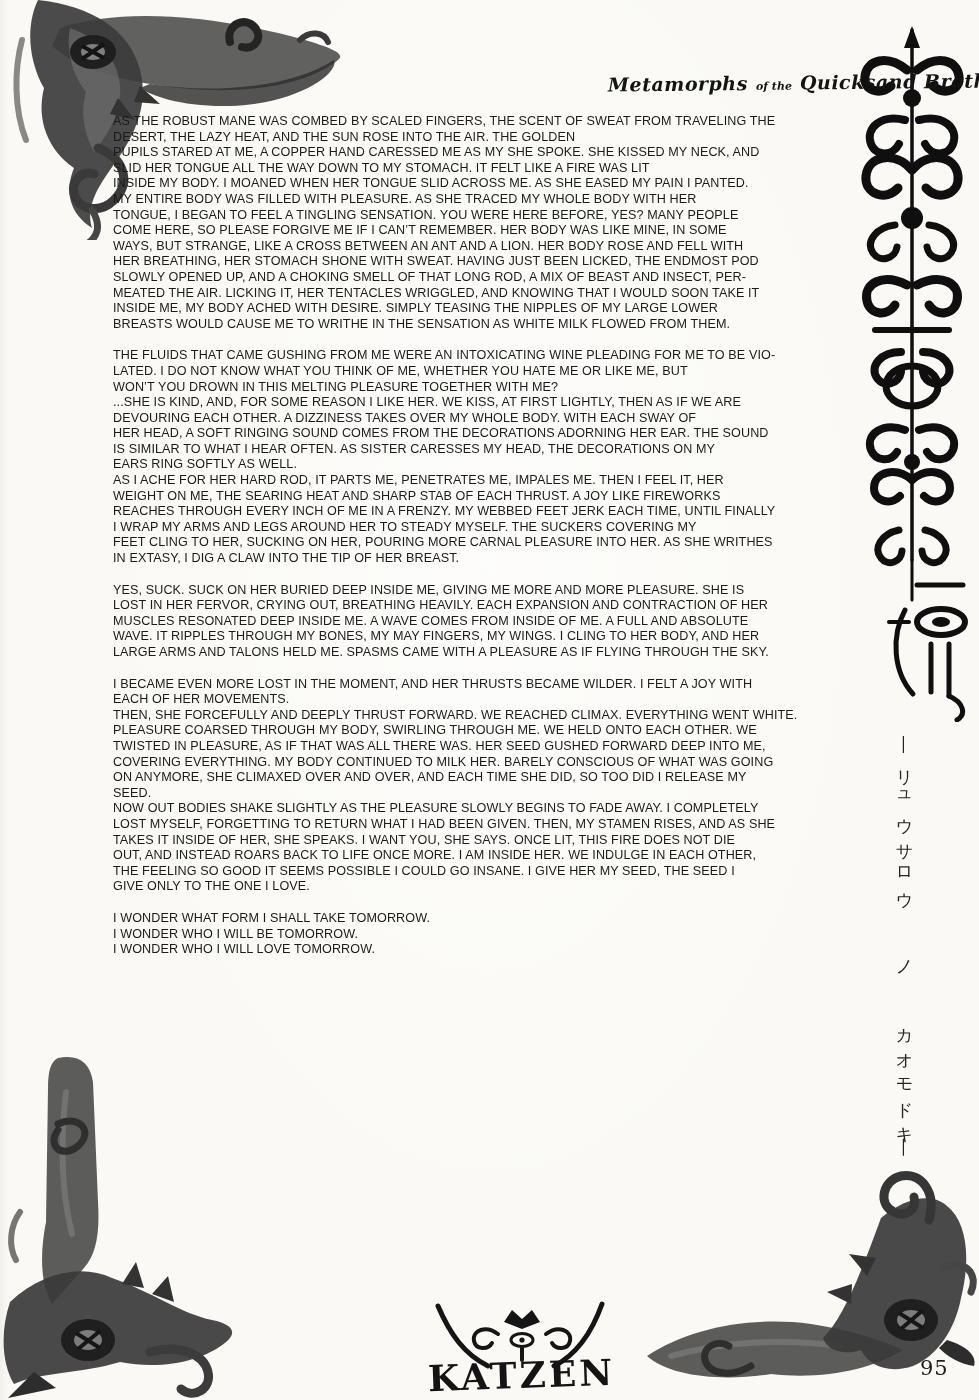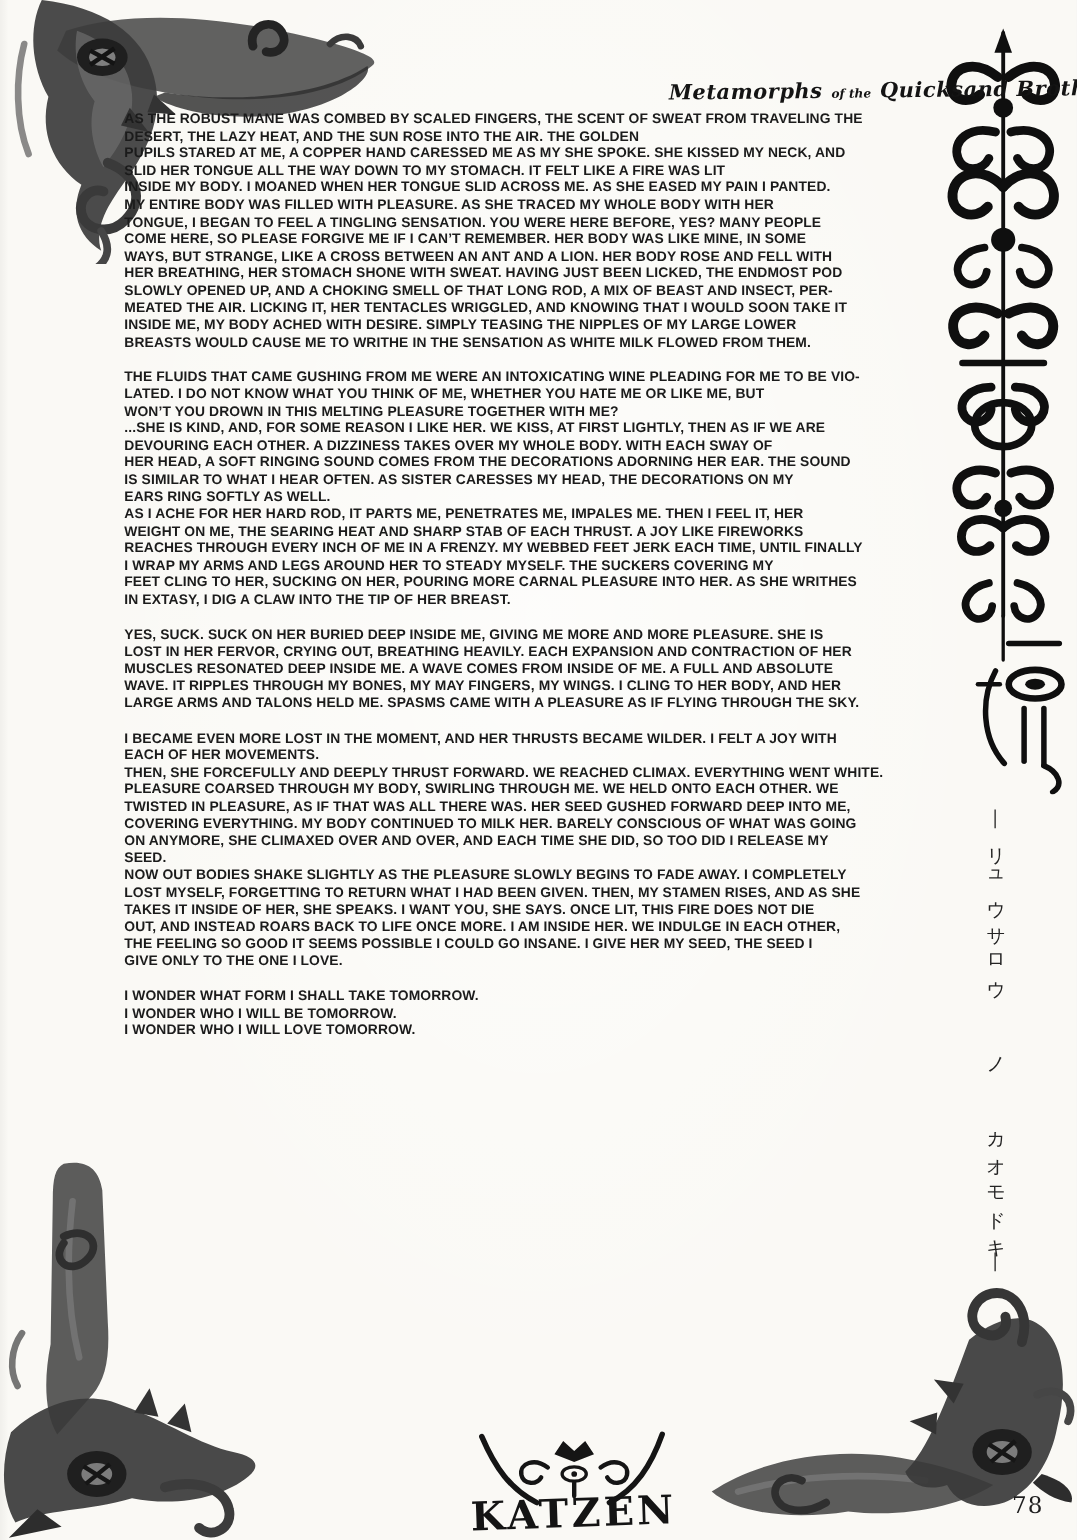--- a/index.html
+++ b/index.html
@@ -30,24 +30,24 @@
     font-family:"DejaVu Serif", serif;
     font-style:italic;
     color:#141414;
     white-space:nowrap;
     transform:rotate(-0.6deg);
   }
   .title .big{font-size:19px;font-weight:bold;letter-spacing:0.5px;}
   .title .small{font-size:11px;font-weight:bold;margin:0 3px;}
 
   .body-text{
-    position:absolute;left:113px;top:101px;width:748px;
+    position:absolute;left:113px;top:114px;width:748px;
     color:var(--ink);
     font-family:"Liberation Sans", sans-serif;
-    font-size:12.6px;font-weight:bold;
+    font-size:12.6px;font-weight:normal;
     line-height:15.6px;
     letter-spacing:0.1px;
   }
   .body-text p{margin:0 0 16px 0;}
   .body-text p:last-child{margin-bottom:4px;}
 
   .vertical-caption{
     position:absolute;left:894px;top:736px;height:470px;
     writing-mode:vertical-rl;
     text-orientation:mixed;
@@ -198,15 +198,15 @@
         <path d="M98,36 c-12,-9 -26,-4 -24,7 c2,9 14,9 18,2" stroke-width="4"></path>
         <path d="M146,36 c12,-9 26,-4 24,7 c-2,9 -14,9 -18,2" stroke-width="4"></path>
         <ellipse cx="122" cy="42" rx="11" ry="6.5" stroke-width="3"></ellipse>
         <circle cx="122" cy="42" r="2.6" fill="#151515" stroke="none"></circle>
         <line x1="122" y1="50" x2="122" y2="62" stroke-width="4"></line>
       </g>
       <text x="122" y="90" text-anchor="middle" transform="rotate(-2 122 90)">KATZEN</text>
     </svg>
   </div>
 
-  <div class="page-number">78</div>
+  <div class="page-number">95</div>
 
 </div>
 
 </body></html>

